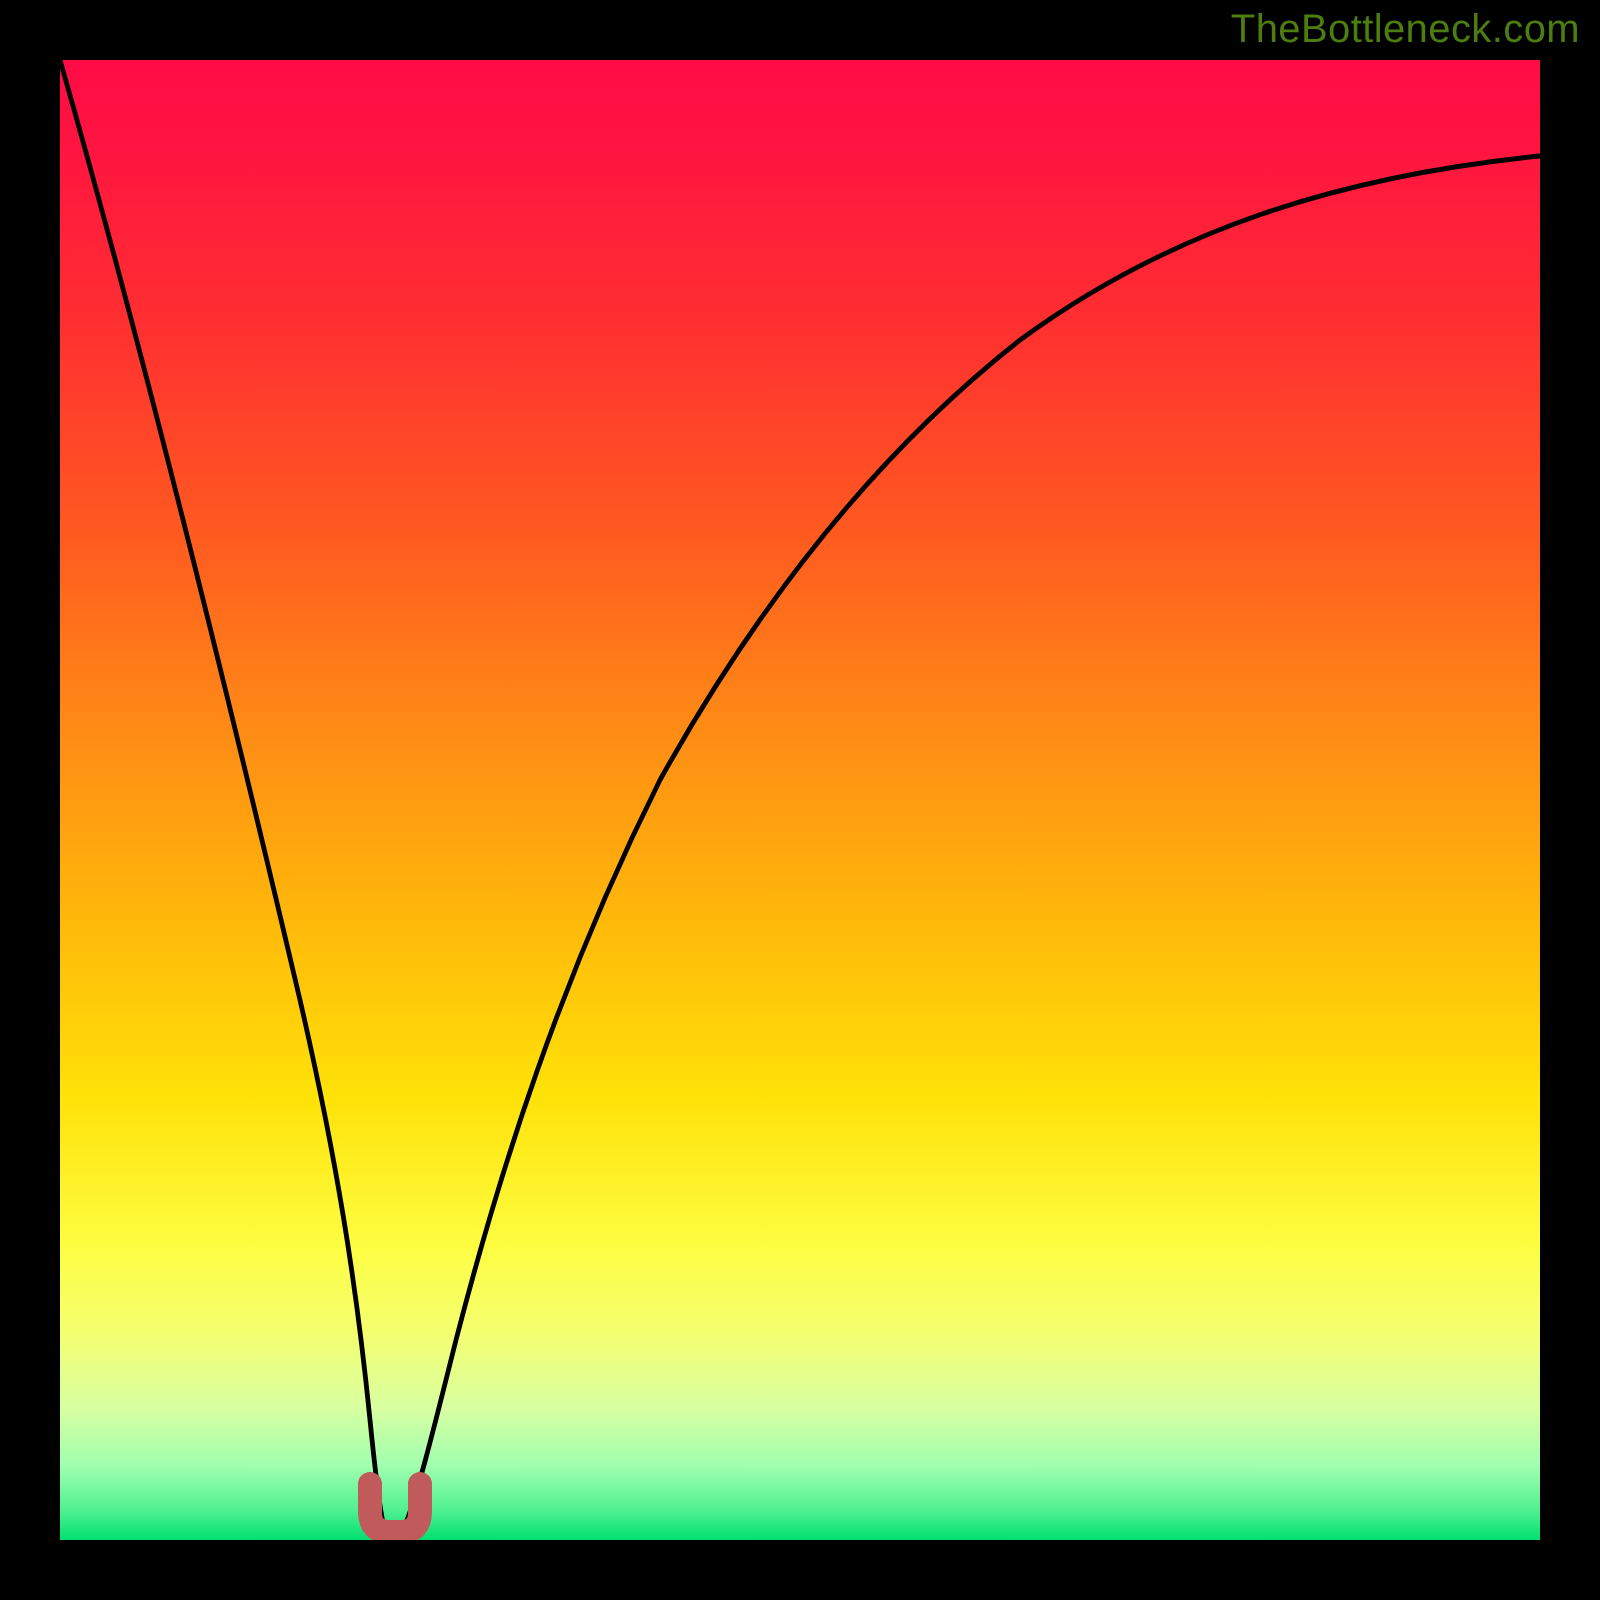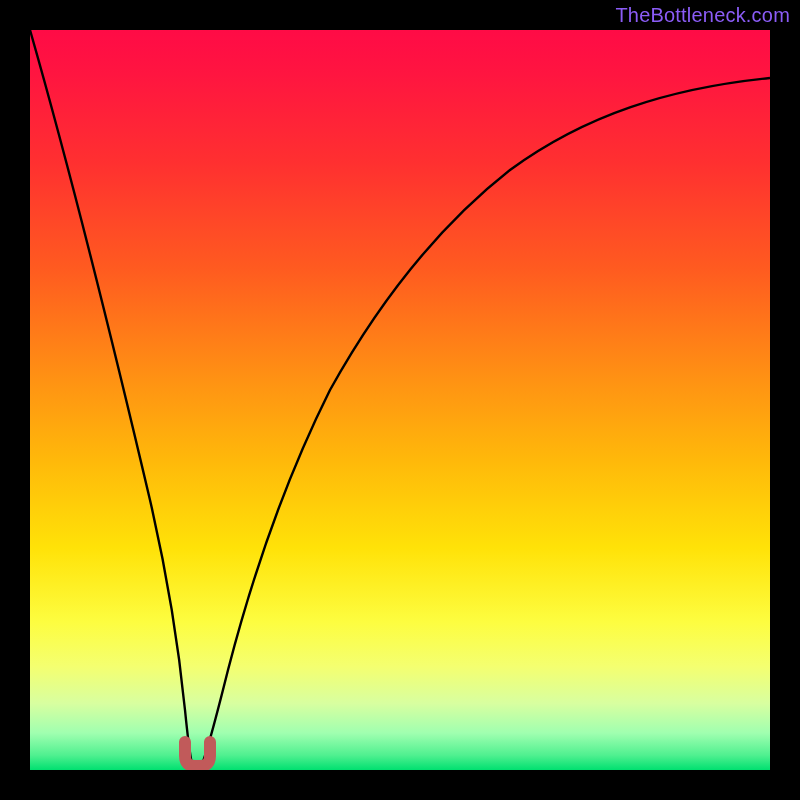--- a/index.html
+++ b/index.html
@@ -42,21 +42,21 @@
   svg.curve {
     position: absolute;
     inset: 0;
     width: 740px;
     height: 740px;
   }
   .watermark {
     position: absolute;
     top: 4px;
     right: 10px;
-    color: #8b5cf6;
+    color: #4d7c0f;
     font-size: 20px;
     font-weight: 500;
     letter-spacing: 0.2px;
   }
 </style>
 </head>
 <body>
 
 <div class="watermark">TheBottleneck.com</div>
 

